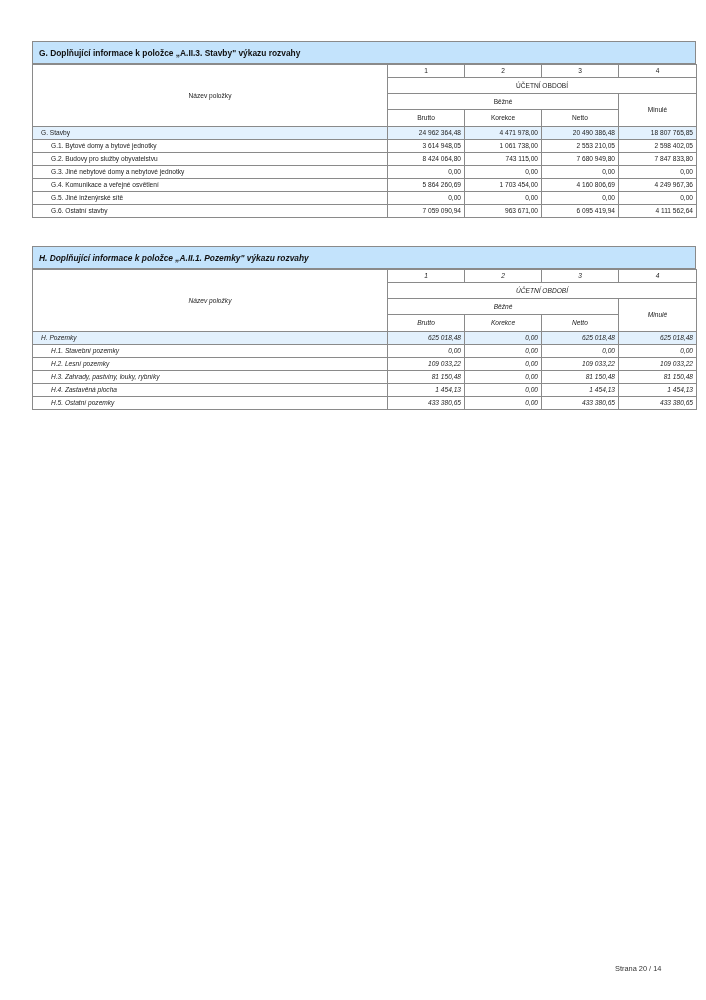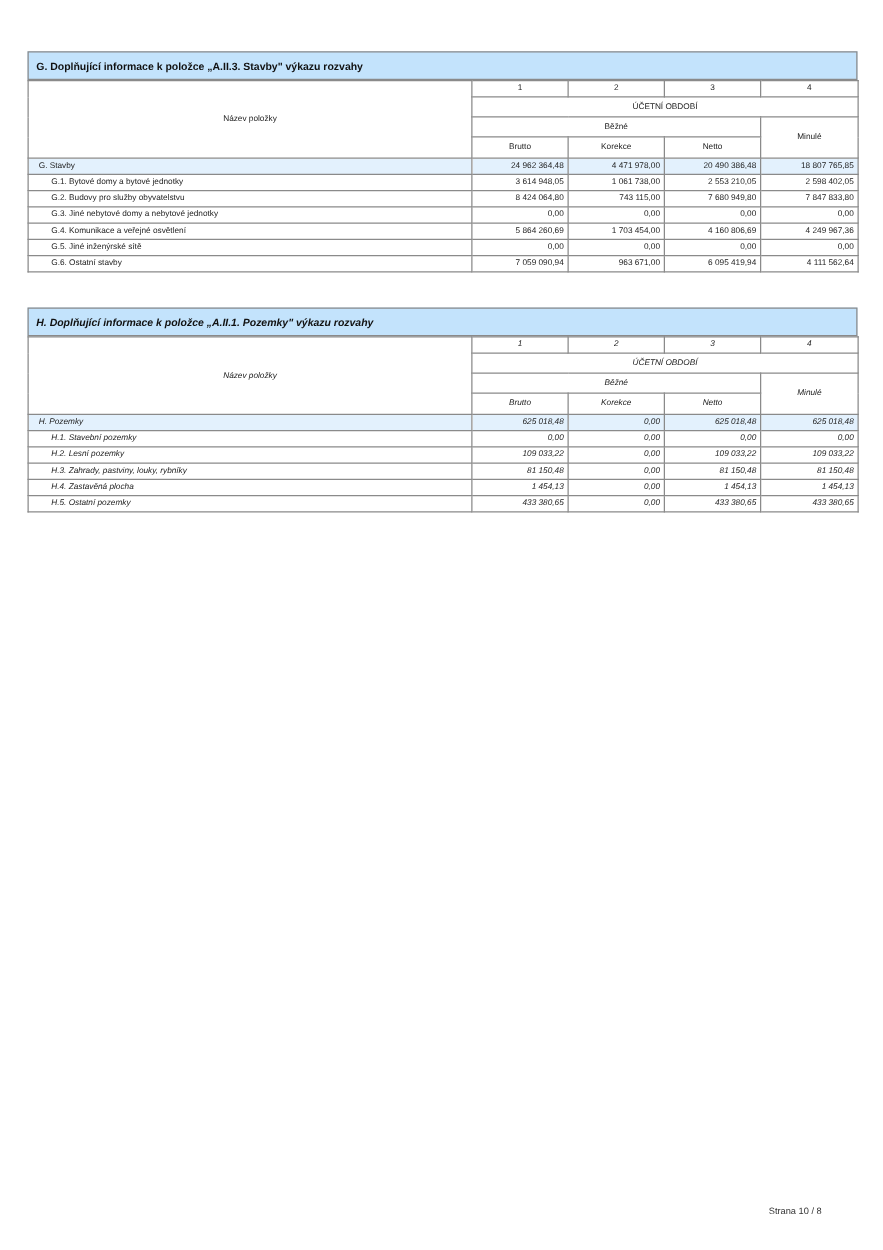--- a/index.html
+++ b/index.html
@@ -1,17 +1,17 @@
 <!DOCTYPE html>
 <html><head>
   <meta charset="utf-8">
   <style>
     html, body { margin: 0; padding: 0; background: #ffffff; }
     body { width: 706px; height: 1000px; position: relative; font-family: "Liberation Sans", sans-serif; color: #222; }
-    .section { position: absolute; left: 22px; width: 664px; }
+    .section { position: absolute; left: 32px; width: 664px; }
     #sec-g { top: 41px; }
     #sec-h { top: 246px; font-style: italic; }
     .sec-title { background: #c3e3fc; border: 1px solid #8a8a8a; height: 23px; line-height: 23px; font-size: 8.4px; font-weight: bold; padding-left: 6px; box-sizing: border-box; color: #111; }
     table { border-collapse: collapse; width: 664px; table-layout: fixed; font-size: 6.6px; }
     td { border: 1px solid #8a8a8a; padding: 0 3px; height: 12px; line-height: 12px; white-space: nowrap; overflow: hidden; }
     td.c { text-align: center; }
     td.r { text-align: right; }
     tr.total td { background: #e3f1fd; }
     td.name-head { text-align: center; vertical-align: middle; }
     td.sub { padding-left: 18px; }
@@ -179,13 +179,13 @@
           <td class="sub">H.5. Ostatní pozemky</td>
           <td class="r">433 380,65</td>
           <td class="r">0,00</td>
           <td class="r">433 380,65</td>
           <td class="r">433 380,65</td>
         </tr>
       </tbody>
   </table>
 </div>
 
-<div id="footer">Strana 10 / 8</div>
+<div id="footer">Strana 20 / 14</div>
 
 </body></html>

